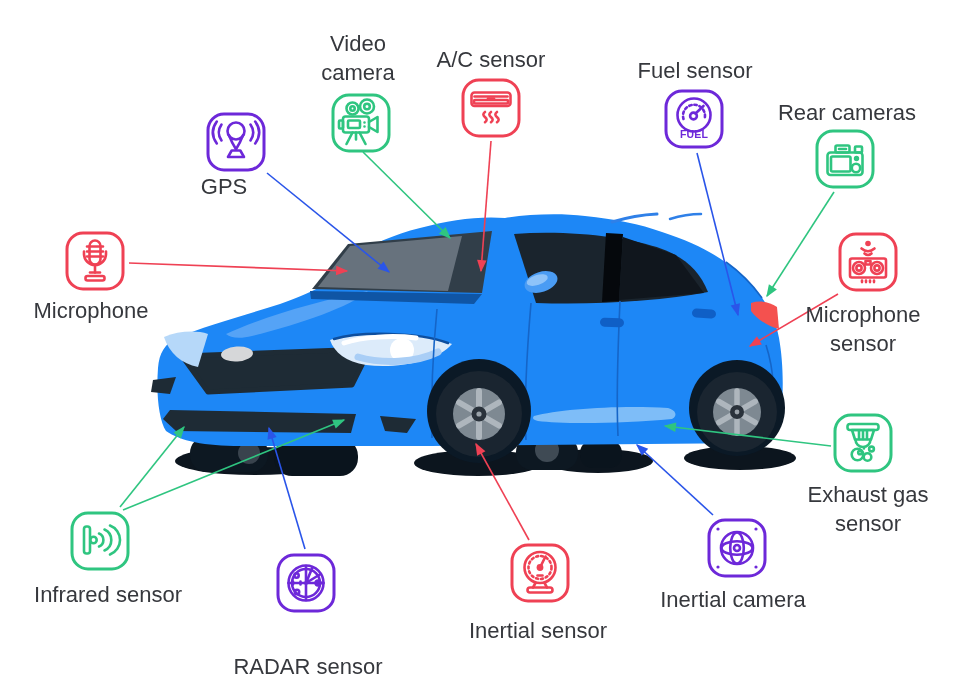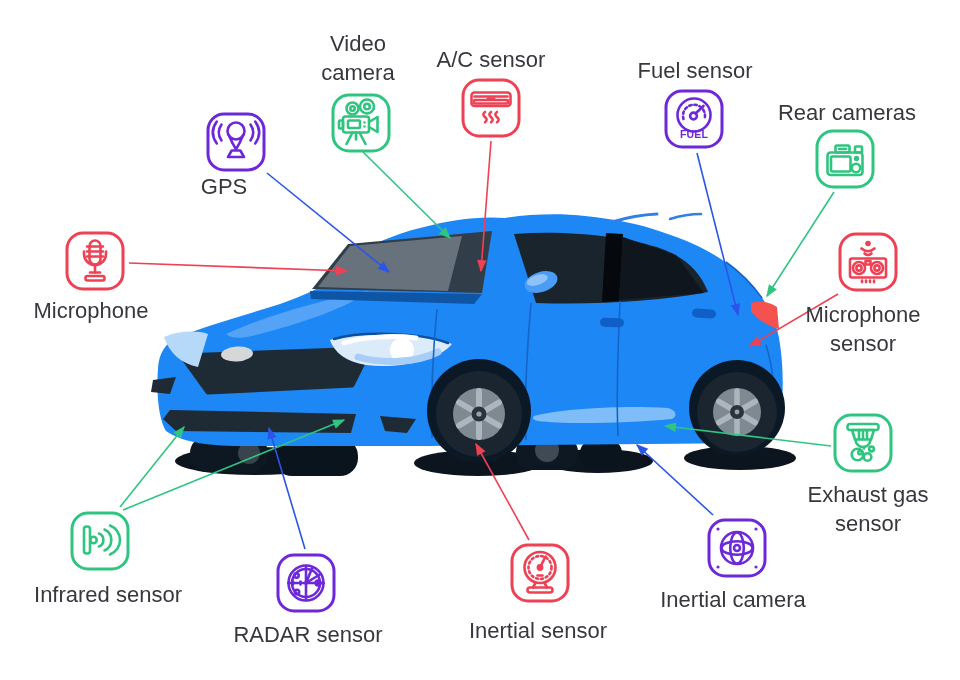--- a/index.html
+++ b/index.html
@@ -286,21 +286,21 @@
         <rect x="16" y="17.5" width="6" height="27" rx="2.5"></rect>
         <circle cx="25.5" cy="31" r="3.2" stroke-width="2.4"></circle>
         <path d="M31,24.5 a7,7 0 0 1 0,13" stroke-width="3.4"></path>
         <path d="M36.5,20.5 a11.5,11.5 0 0 1 0,21" stroke-width="3.4"></path>
         <path d="M42,16.5 a15.5,15.5 0 0 1 0,29" stroke-width="3.4"></path>
       </svg>
     </div>
   </div>
 
   <div>
-    <div class="label" style="left:308px;top:620px;width:220px">RADAR sensor</div>
+    <div class="label" style="left:308px;top:652px;width:220px">RADAR sensor</div>
     <div class="iconbox b" style="left:274px;top:551px">
       <svg viewBox="0 0 64 64">
         <rect class="panel" x="4" y="4" width="56" height="56" rx="16"></rect>
         <circle cx="32" cy="32" r="17.5"></circle>
         <circle cx="32" cy="32" r="14" stroke-width="1.6"></circle>
         <path d="M14.5,32 H49.5" stroke-width="1.8"></path>
         <path d="M32,15 V49" stroke-width="1.6"></path>
         <path d="M32,32 L38.5,16.2 M32,32 L45.8,23.5" stroke-width="1.8"></path>
         <circle class="fillme" cx="32" cy="32" r="2"></circle>
         <circle cx="22.5" cy="24.5" r="2.2" stroke-width="1.8"></circle>

